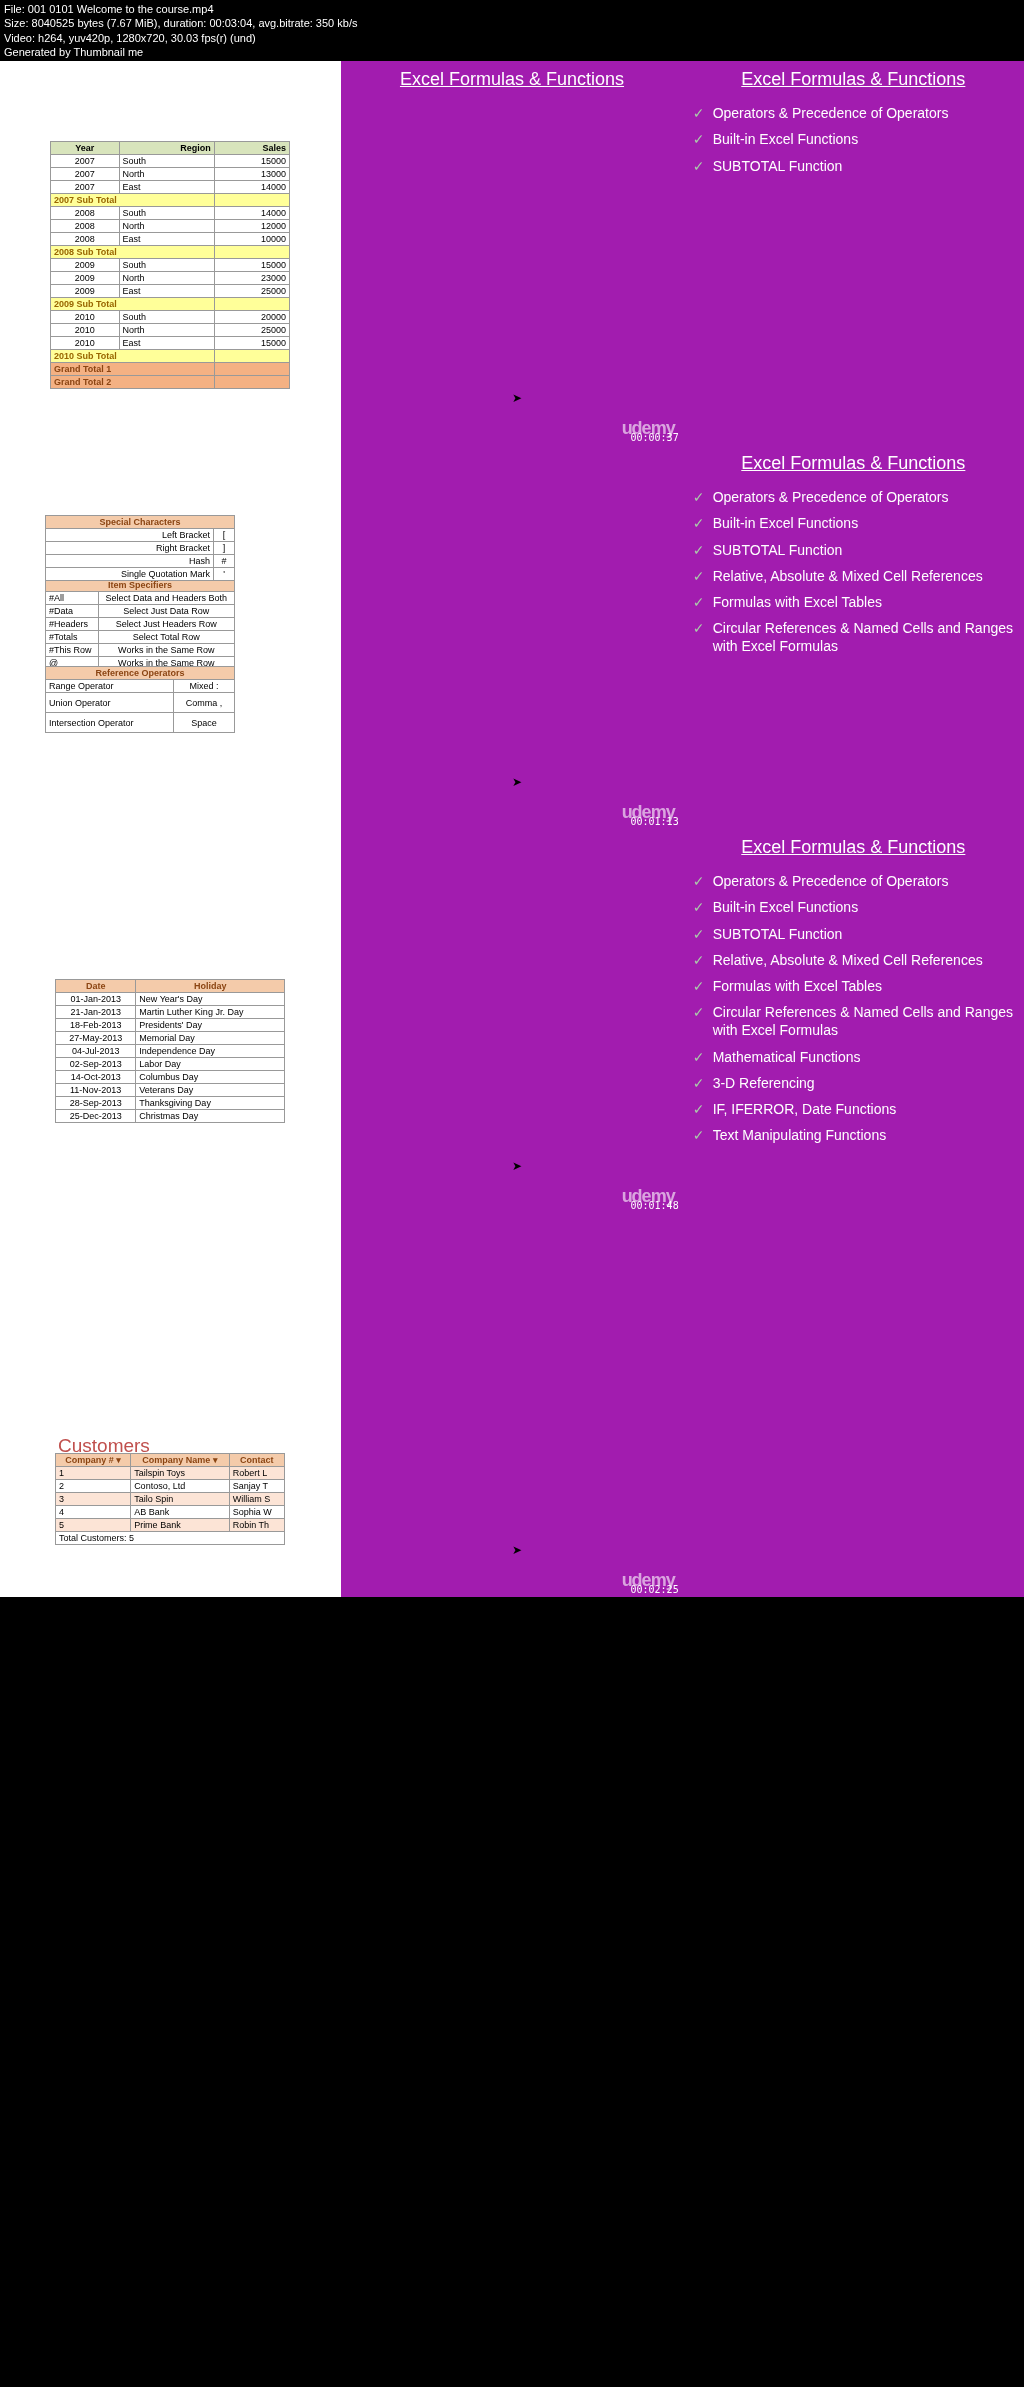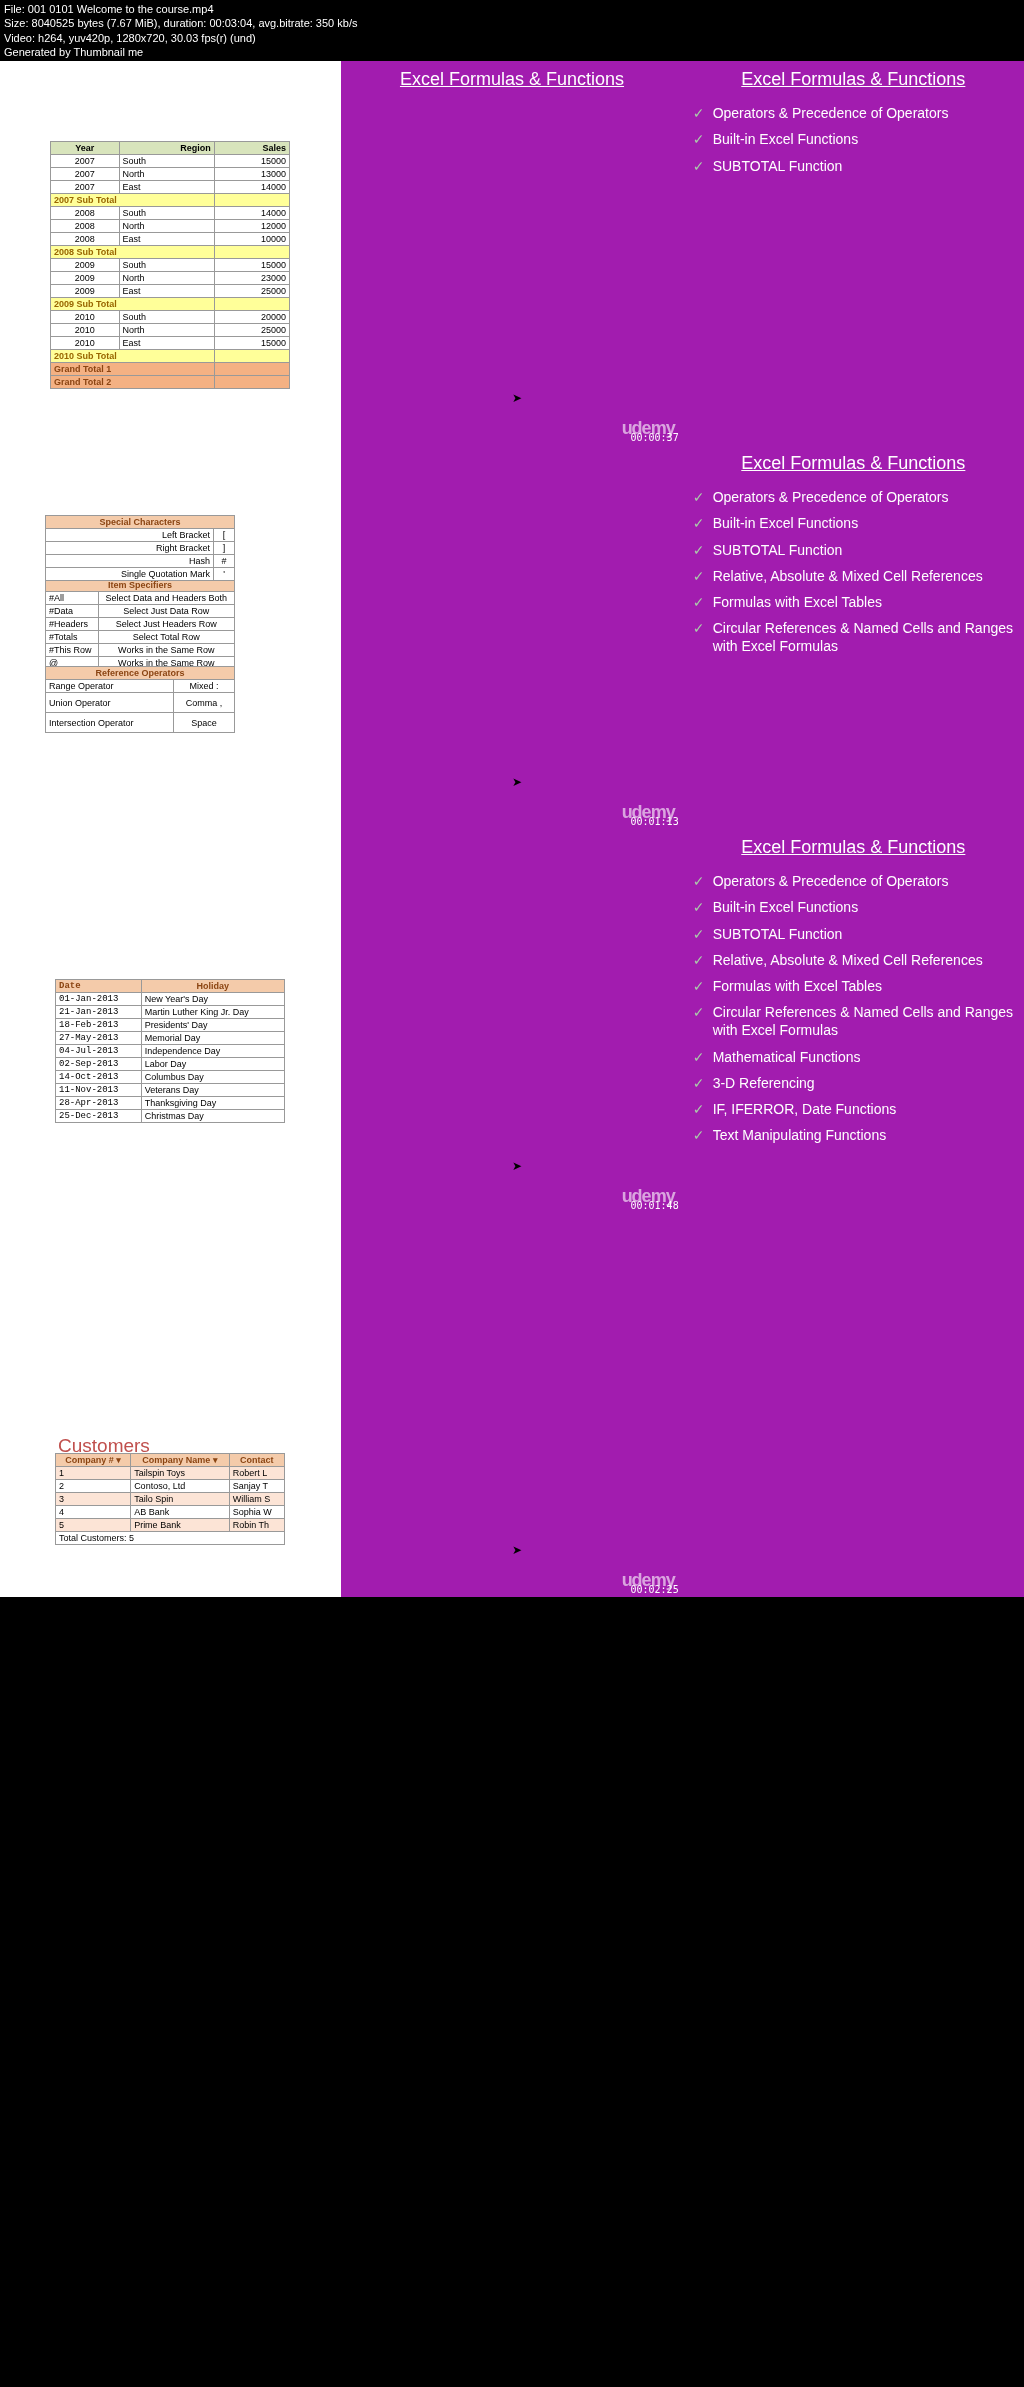--- a/index.html
+++ b/index.html
@@ -22,21 +22,21 @@
   .hdr-green td { background: #d8e4bc !important; font-weight: bold; }
   .sub-yellow td { background: #ffff99 !important; font-weight: bold; color: #996600; }
   .grand-orange td { background: #f4b183 !important; font-weight: bold; color: #8b4513; }
   .hdr-orange td { background: #f4cbaa !important; font-weight: bold; color: #8b4513; text-align: center; }
   .tbl2 { top: 80px; left: 50px; width: 240px; }
   .tbl2 td { text-align: right; white-space: nowrap; }
   .tbl2 td:first-child { text-align: center; }
   .tbl-spec { width: 190px; left: 45px; }
   .tbl-spec td:last-child { text-align: center; }
   .tbl-hol { top: 150px; left: 55px; width: 230px; }
-  .tbl-hol td:first-child { text-align: left; font-family: Liberation Mono, monospace; }
+  .tbl-hol td:first-child { text-align: center; }
   .tbl-cust { top: 240px; left: 55px; width: 230px; }
   .tbl-cust .drow td { background: #fff; }
   .tbl-cust .drow.alt td { background: #fce4d6; }
   .cust-title { position: absolute; top: 222px; left: 58px; color: #c0504d; font-size: 19px; }
   .num-r { text-align: right !important; }
   .num-l { text-align: left !important; }
 </style>
 </head>
 <body>
 
@@ -288,21 +288,21 @@
           </tr>
       <tr>
             <td>14-Oct-2013</td>
             <td class="num-l">Columbus Day</td>
           </tr>
       <tr>
             <td>11-Nov-2013</td>
             <td class="num-l">Veterans Day</td>
           </tr>
       <tr>
-            <td>28-Apr-2013</td>
+            <td>28-Sep-2013</td>
             <td class="num-l">Thanksgiving Day</td>
           </tr>
       <tr>
             <td>25-Dec-2013</td>
             <td class="num-l">Christmas Day</td>
           </tr>
     </tbody>
       </table>
   </div>
 

